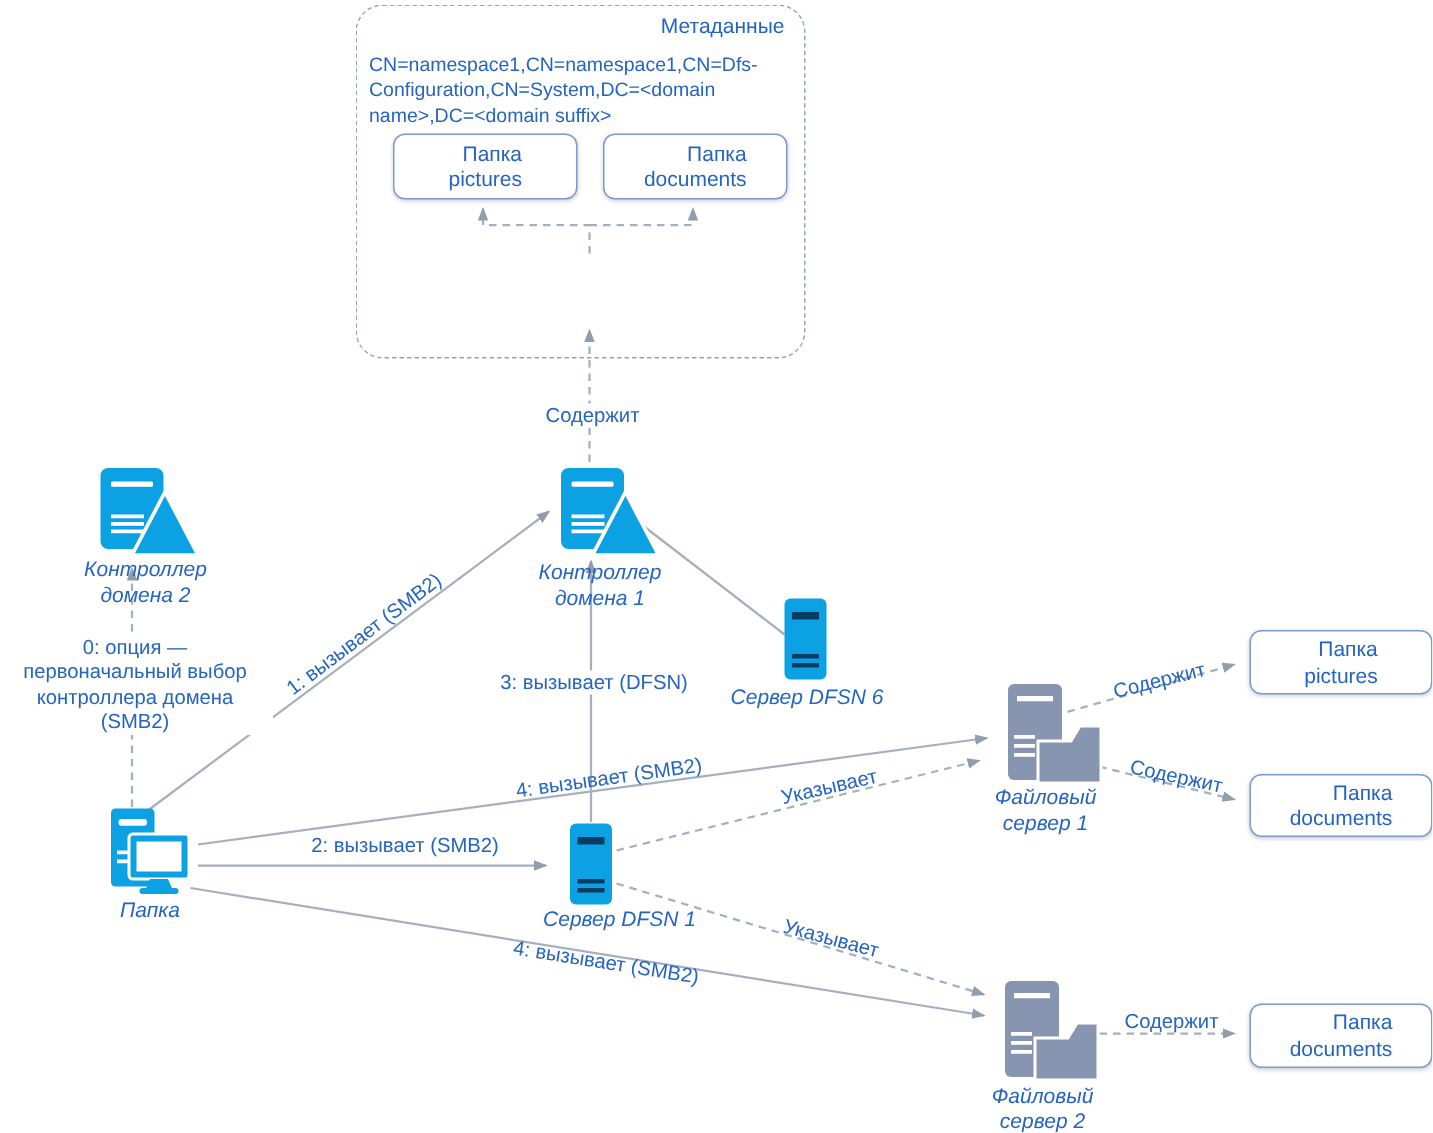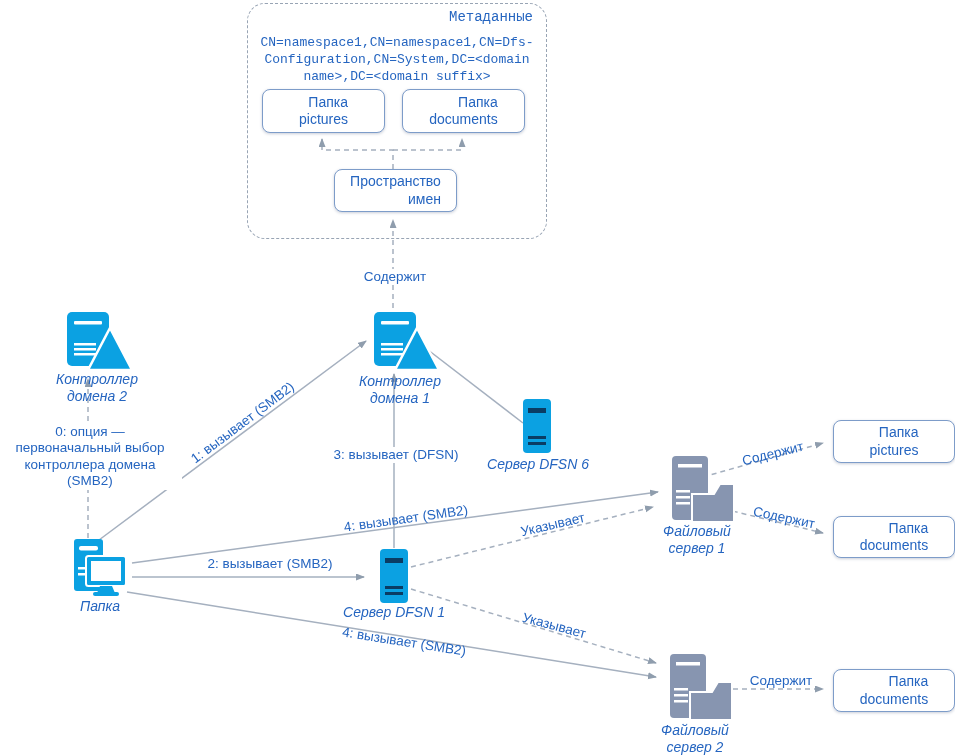--- a/index.html
+++ b/index.html
@@ -7,26 +7,26 @@
     position:relative; width:955px; height:755px; overflow:hidden;
     background:#ffffff;
     font-family:"Liberation Sans", sans-serif;
     color:var(--text-blue,#2565c0);
   }
   .wires { position:absolute; left:0; top:0; z-index:0; }
   .wire { fill:none; stroke:var(--line-gray,#a5b0bf); stroke-width:1.5; }
   .wire.dashed { stroke-dasharray:5 4; }
 
   .panel {
-    position:absolute; left:247px; top:3px; width:298px; height:234px;
-    border:1.5px dashed #98a4b4; border-radius:18px; z-index:1;font-family:Liberation Mono, monospace;
+    position:absolute; left:237px; top:3px; width:298px; height:234px;
+    border:1.5px dashed #98a4b4; border-radius:18px; z-index:1;
   }
   .panel-title { position:absolute; top:5px; right:13px; font-size:14px; }
   .cn-text {
-    position:absolute; top:30px; left:8px; right:8px; text-align:center;
+    position:absolute; top:30px; left:8px; right:8px; text-align:left;
     font-size:13px; line-height:1.32; white-space:pre-line;
   }
   .box {
     position:absolute; z-index:2; background:#fff;
     border:1px solid #7d9cc9; border-radius:8px;
     box-shadow:0 1px 3px rgba(60,80,120,.28);
     display:flex; align-items:center; justify-content:center;
     text-align:right; font-size:14px; line-height:1.25; white-space:pre-line;
   }
   .node-label {
@@ -80,22 +80,20 @@
   <div class="panel">
     <div class="panel-title">Метаданные</div>
     <div class="cn-text">CN=namespace1,CN=namespace1,CN=Dfs-
 Configuration,CN=System,DC=&lt;domain
 name&gt;,DC=&lt;domain suffix&gt;</div>
   </div>
   <div class="box" style="left:262px;top:89px;width:121px;height:42px;">Папка
 pictures</div>
   <div class="box" style="left:402px;top:89px;width:121px;height:42px;">Папка
 documents</div>
-  <div class="box" style="left:334px;top:169px;width:121px;height:41px;">Пространство
-имен</div>
 
   <div class="box" style="left:833px;top:420px;width:120px;height:41px;">Папка
 pictures</div>
   <div class="box" style="left:833px;top:516px;width:120px;height:40px;">Папка
 documents</div>
   <div class="box" style="left:833px;top:669px;width:120px;height:41px;">Папка
 documents</div>
 
   <svg class="icon" style="left:64px;top:310px;" width="70" height="62" viewBox="0 0 70 62">
     <rect class="f-blue" x="3" y="2" width="42" height="54" rx="5"></rect>
@@ -156,21 +154,21 @@
     <rect class="f-white" x="29" y="24" width="30" height="20"></rect>
     <polygon class="f-blue" points="38,49 50,49 53,56 35,56"></polygon>
     <rect class="f-blue" x="31" y="55" width="26" height="4" rx="2"></rect>
   </svg>
 
   <div class="node-label" style="left:47px;top:371px;width:100px;">Контроллер
 домена 2</div>
   <div class="node-label" style="left:350px;top:373px;width:100px;">Контроллер
 домена 1</div>
   <div class="node-label" style="left:478px;top:456px;width:120px;">Сервер DFSN 6</div>
-  <div class="node-label" style="left:334px;top:604px;width:120px;">Сервер DFSN 1</div>
+  <div class="node-label" style="left:353px;top:604px;width:120px;">Сервер DFSN 1</div>
   <div class="node-label" style="left:647px;top:523px;width:100px;">Файловый
 сервер 1</div>
   <div class="node-label" style="left:645px;top:722px;width:100px;">Файловый
 сервер 2</div>
   <div class="node-label" style="left:60px;top:598px;width:80px;">Папка</div>
 
   <div class="edge-label bg-white" style="left:-2px;top:424px;width:180px;">0: опция —
 первоначальный выбор
 контроллера домена (SMB2)</div>
   <div class="edge-label" style="left:158px;top:415px;width:170px;transform:rotate(-37deg);">1: вызывает (SMB2)</div>

